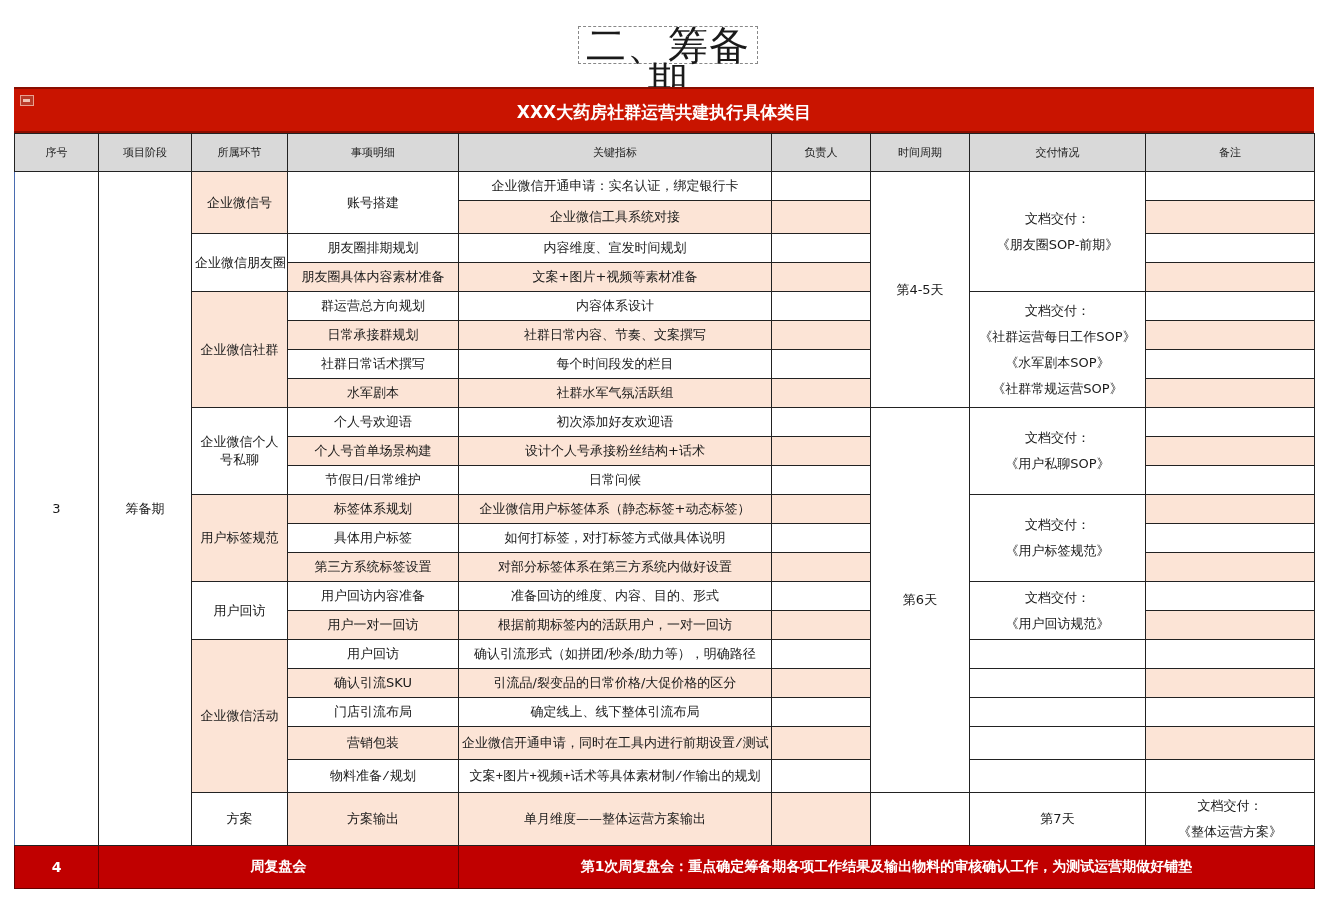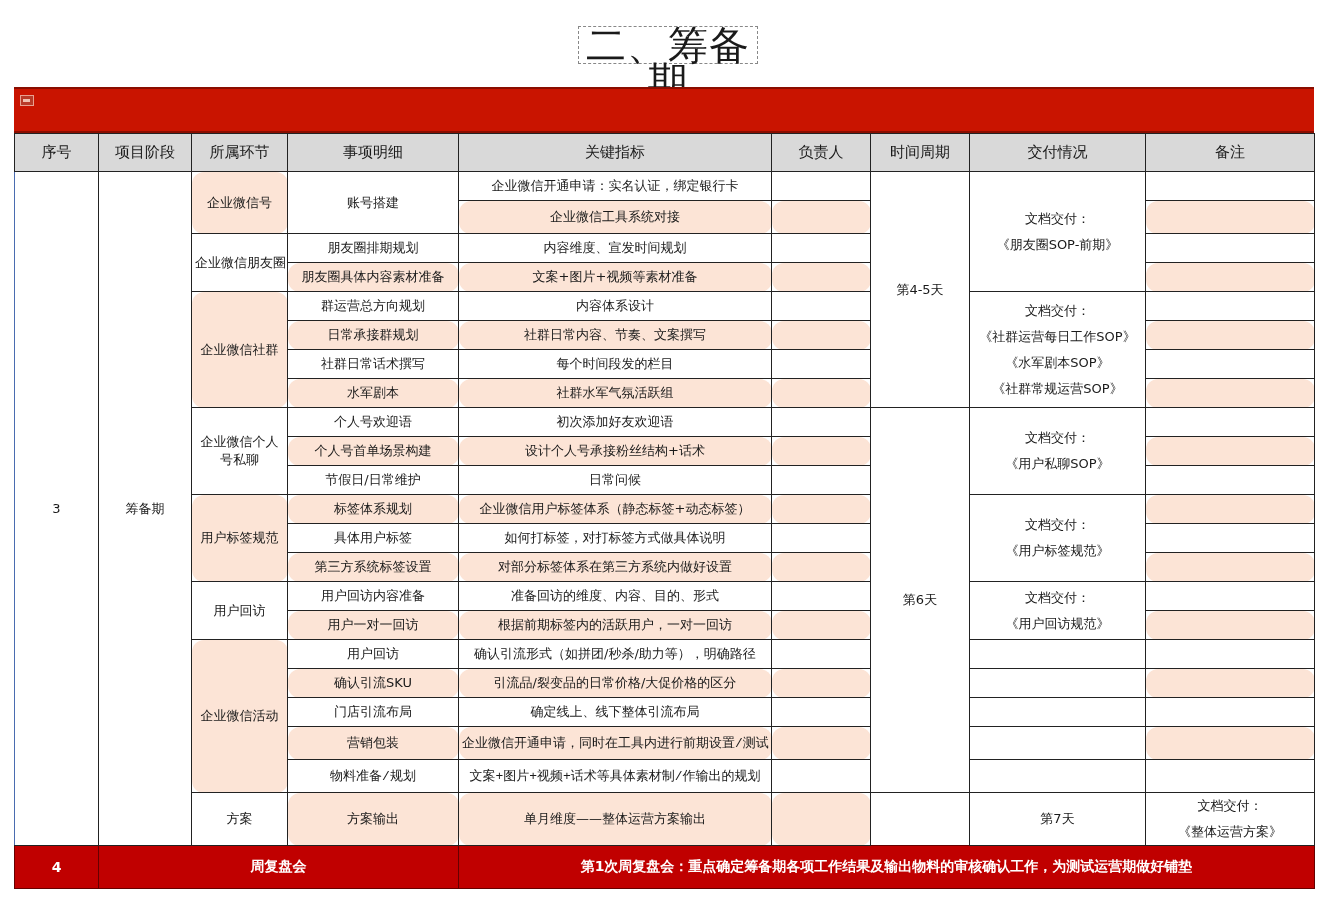--- a/index.html
+++ b/index.html
@@ -12,38 +12,39 @@
   .banner { position: absolute; left: 0; top: 0; width: 1300px; height: 46px; background: #c91400;
     color: #fff; font-weight: bold; font-size: 17px; line-height: 46px; text-align: center;
     border-top: 2px solid #8a0d00; border-bottom: 2px solid #8a0d00; box-sizing: border-box; }
   .banner-icon { position: absolute; left: 6px; top: 6px; width: 12px; height: 9px;
     border: 1px solid #e8a090; background: #b83a28; }
   .banner-icon::after { content: ""; position: absolute; left: 2px; top: 3px; width: 7px; height: 3px;
     background: #f0c0b0; }
   table { position: absolute; left: 0; top: 46px; border-collapse: collapse; table-layout: fixed;
     width: 1300px; font-size: 13px; }
   td, th { border: 1px solid #222; padding: 0 3px; overflow: hidden; white-space: nowrap; }
-  th { background: #d9d9d9; font-weight: normal; height: 37px; text-align: center; font-size: 15px; }
+  th { background: #d9d9d9; font-weight: normal; height: 37px; text-align: center; font-size: 11px; }
   td { height: 28px; text-align: center; background: #fff; }
   td.left { text-align: center; }
-  td.peach { background: #fce4d6; border-radius: 12px; }
+  td.peach { background: #fce4d6; }
   td.tall { height: 32px; font-family: Liberation Mono, monospace; }
   td.deliver { line-height: 26px; vertical-align: middle; margin-top: 40px; }
   tr.footer td { background: #c00000; color: #fff; font-weight: bold; height: 42px; font-size: 14px;
     border-color: #600; }
   .outer-left { border-left: 1px solid #4a6cb0; }
 </style>
 </head>
 <body>
 
 <div class="page-title">二、筹备期</div>
 
 <div class="sheet">
   <div class="banner">
     <span class="banner-icon"></span>
+    <span>XXX大药房社群运营共建执行具体类目</span>
   </div>
 
   <table>
     <colgroup>
       <col style="width:84px">
         <col style="width:93px">
         <col style="width:96px">
         <col style="width:171px">
       <col style="width:313px">
         <col style="width:99px">

